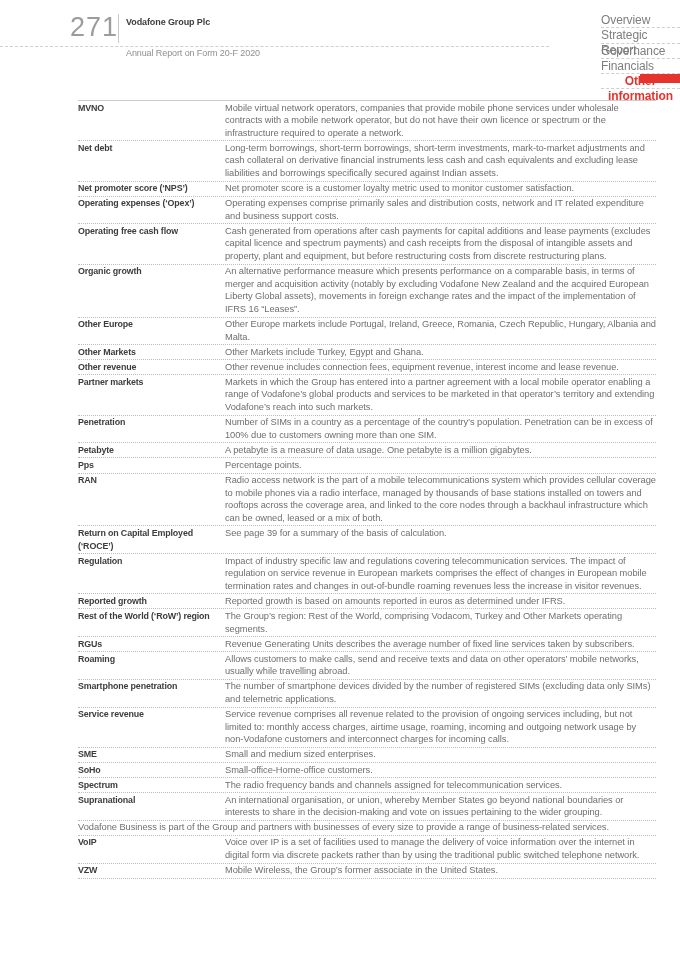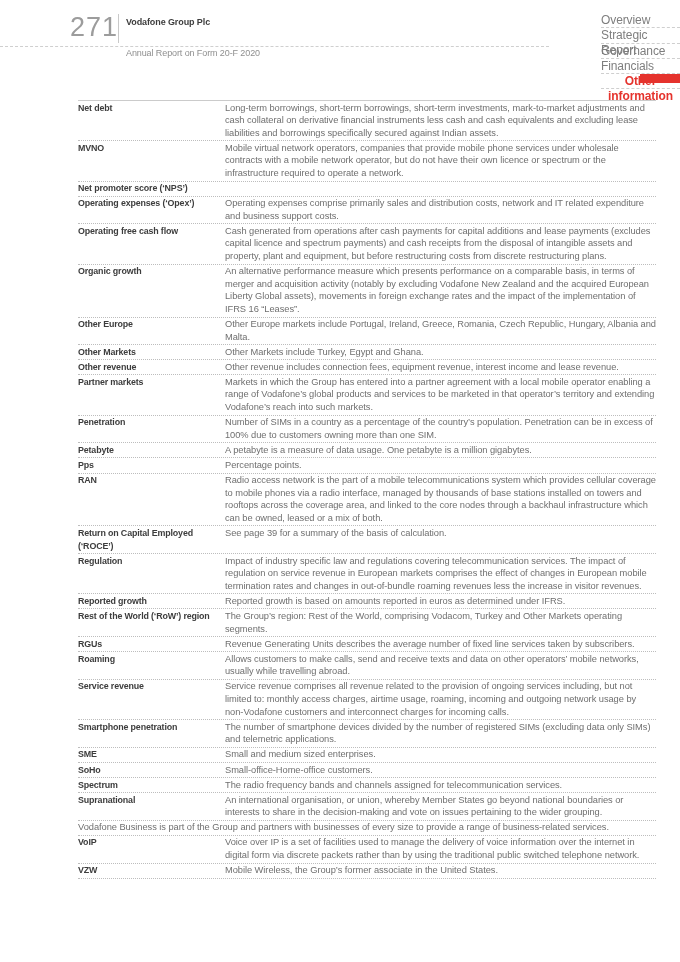--- a/index.html
+++ b/index.html
@@ -86,29 +86,30 @@
           <li><span>Governance</span></li>
           <li><span>Financials</span></li>
           <li class="active" style="color: rgb(229, 51, 45); text-align: center;"><span>Other information</span></li>
         </ul>
     </nav>
     <div class="marker" style="background: rgb(229, 51, 45);"></div>
   </header>
 
   <main class="glossary" id="glossary">
       <div class="grow">
+        <div class="gterm">MVNO</div>
+        <div class="gdef">Mobile virtual network operators, companies that provide mobile phone services under wholesale contracts with a mobile network operator, but do not have their own licence or spectrum or the infrastructure required to operate a network.</div>
+      </div>
+      <div class="grow">
         <div class="gterm">Net debt</div>
         <div class="gdef">Long-term borrowings, short-term borrowings, short-term investments, mark-to-market adjustments and cash collateral on derivative financial instruments less cash and cash equivalents and excluding lease liabilities and borrowings specifically secured against Indian assets.</div>
       </div>
       <div class="grow">
-        <div class="gterm">MVNO</div>
-        <div class="gdef">Mobile virtual network operators, companies that provide mobile phone services under wholesale contracts with a mobile network operator, but do not have their own licence or spectrum or the infrastructure required to operate a network.</div>
-      </div>
-      <div class="grow">
         <div class="gterm">Net promoter score (‘NPS’)</div>
+        <div class="gdef">Net promoter score is a customer loyalty metric used to monitor customer satisfaction.</div>
       </div>
       <div class="grow">
         <div class="gterm">Operating expenses (‘Opex’)</div>
         <div class="gdef">Operating expenses comprise primarily sales and distribution costs, network and IT related expenditure and business support costs.</div>
       </div>
       <div class="grow">
         <div class="gterm">Operating free cash flow</div>
         <div class="gdef">Cash generated from operations after cash payments for capital additions and lease payments (excludes capital licence and spectrum payments) and cash receipts from the disposal of intangible assets and property, plant and equipment, but before restructuring costs from discrete restructuring plans.</div>
       </div>
       <div class="grow">
@@ -165,28 +166,28 @@
       </div>
       <div class="grow">
         <div class="gterm">RGUs</div>
         <div class="gdef">Revenue Generating Units describes the average number of fixed line services taken by subscribers.</div>
       </div>
       <div class="grow">
         <div class="gterm">Roaming</div>
         <div class="gdef">Allows customers to make calls, send and receive texts and data on other operators’ mobile networks, usually while travelling abroad.</div>
       </div>
       <div class="grow">
+        <div class="gterm">Smartphone penetration</div>
+        <div class="gdef">The number of smartphone devices divided by the number of registered SIMs (excluding data only SIMs) and telemetric applications.</div>
+      </div>
+      <div class="grow">
         <div class="gterm">Service revenue</div>
         <div class="gdef">Service revenue comprises all revenue related to the provision of ongoing services including, but not limited to: monthly access charges, airtime usage, roaming, incoming and outgoing network usage by non-Vodafone customers and interconnect charges for incoming calls.</div>
       </div>
       <div class="grow">
-        <div class="gterm">Smartphone penetration</div>
-        <div class="gdef">The number of smartphone devices divided by the number of registered SIMs (excluding data only SIMs) and telemetric applications.</div>
-      </div>
-      <div class="grow">
         <div class="gterm">SME</div>
         <div class="gdef">Small and medium sized enterprises.</div>
       </div>
       <div class="grow">
         <div class="gterm">SoHo</div>
         <div class="gdef">Small-office-Home-office customers.</div>
       </div>
       <div class="grow">
         <div class="gterm">Spectrum</div>
         <div class="gdef">The radio frequency bands and channels assigned for telecommunication services.</div>

